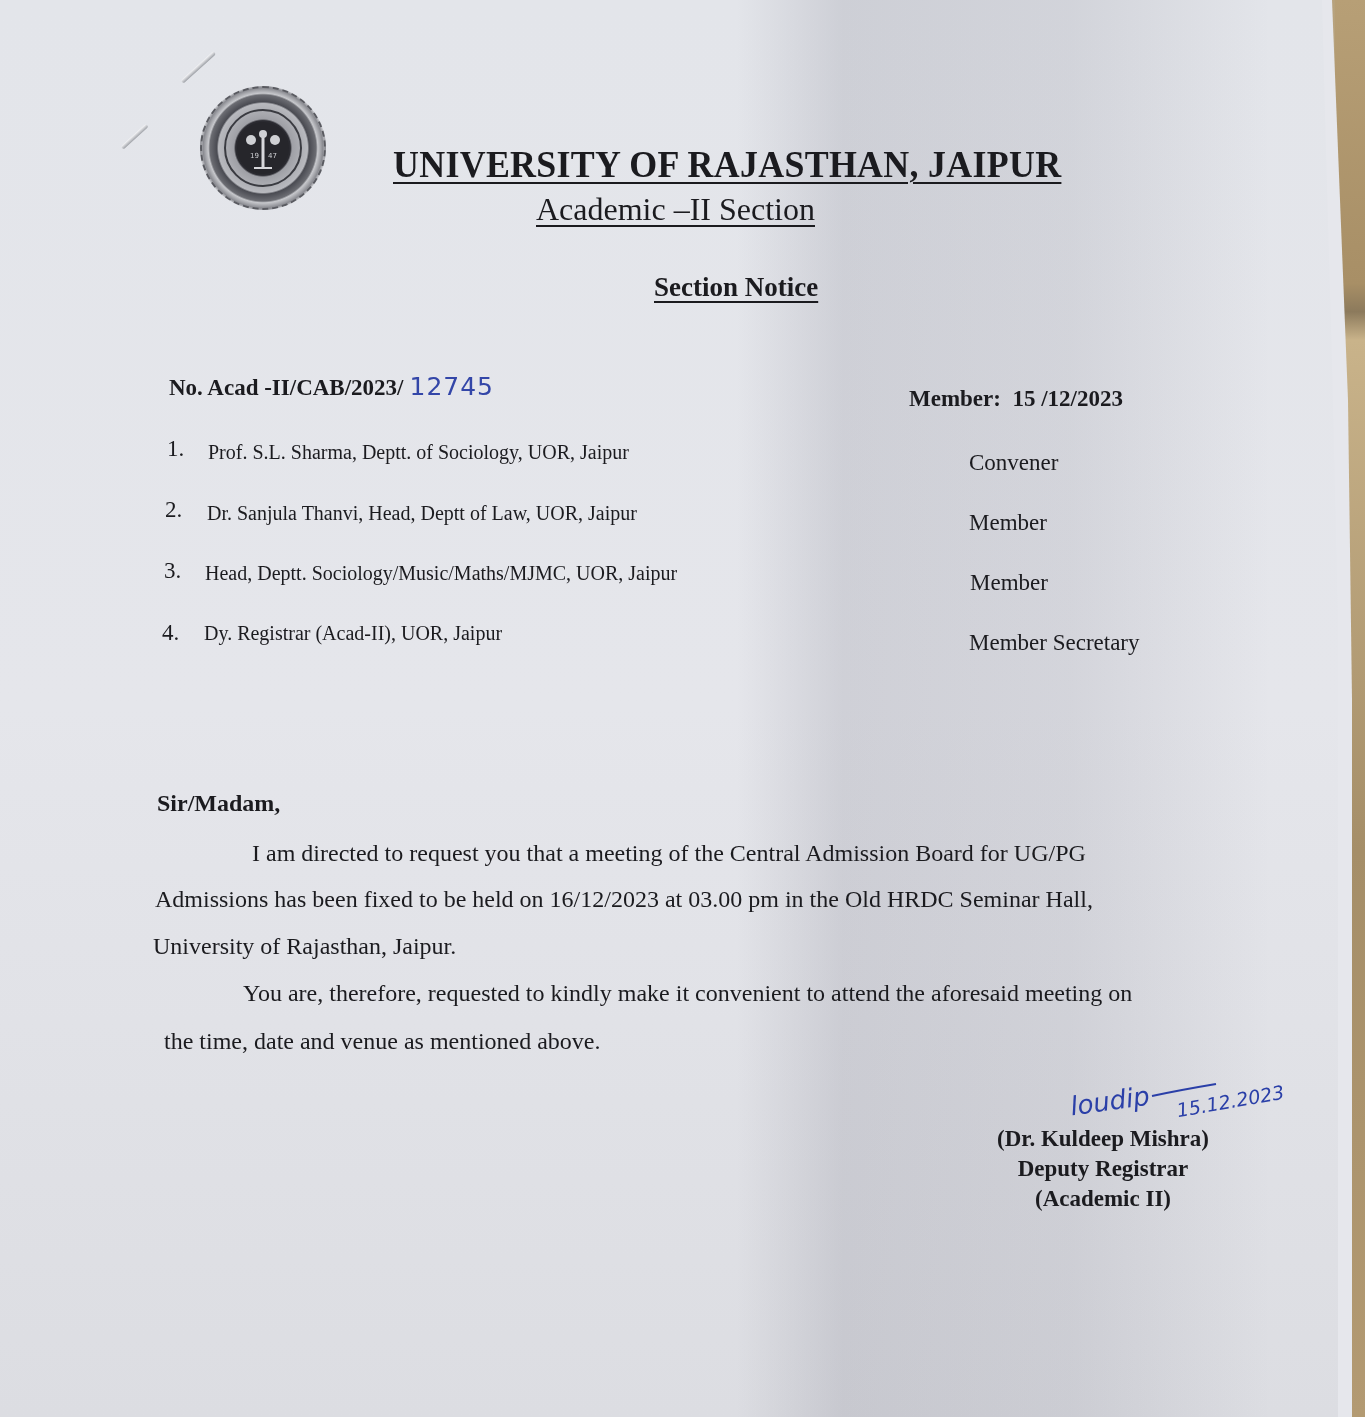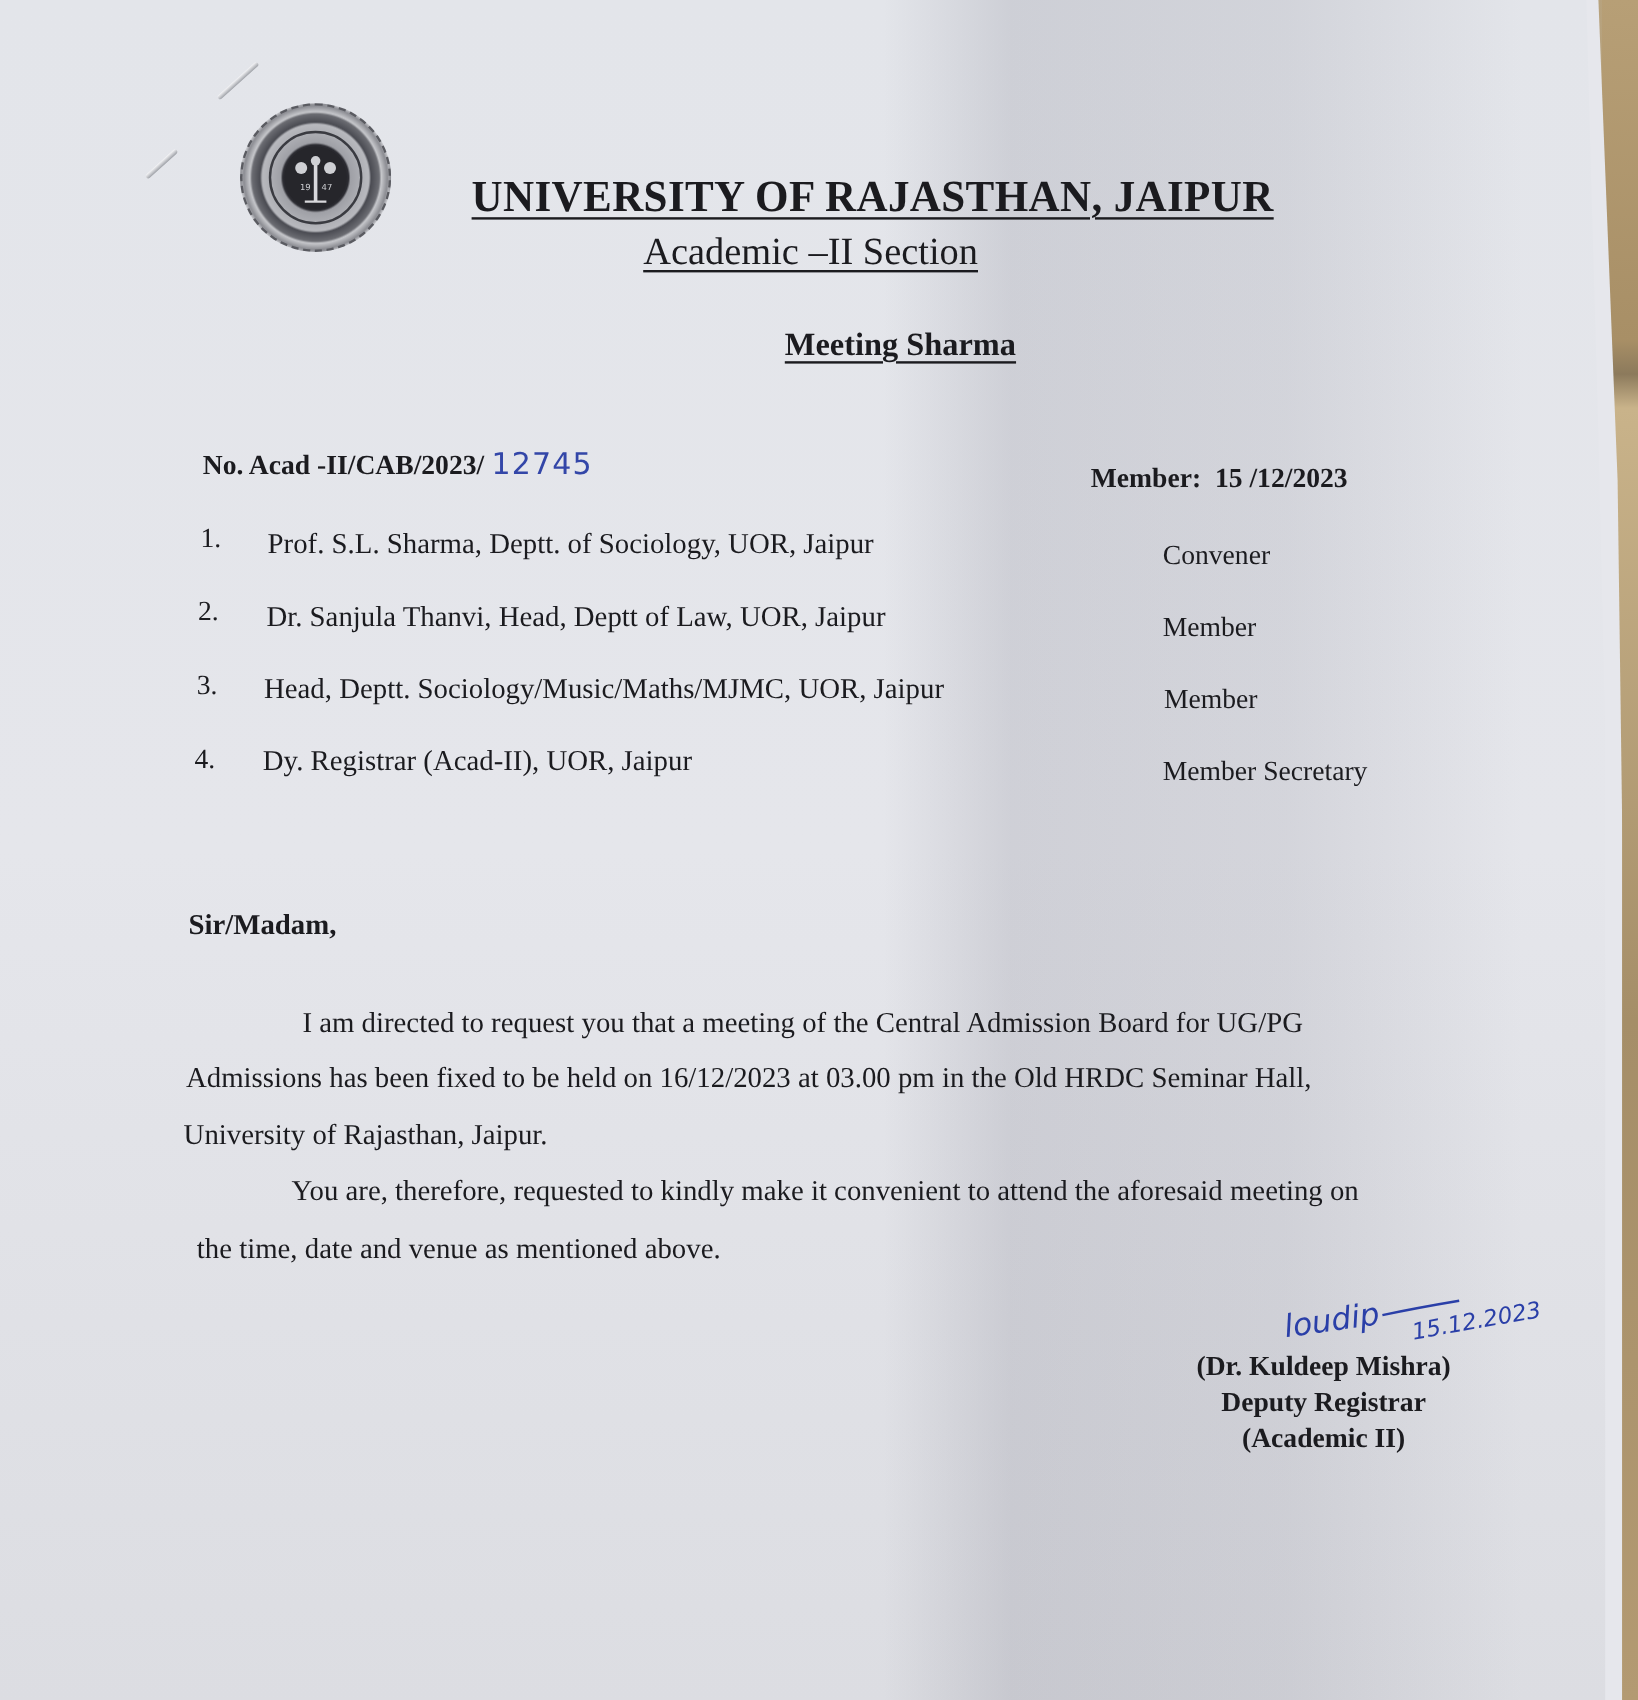--- a/index.html
+++ b/index.html
@@ -52,24 +52,24 @@
     }
     .notice-head {
       left: 654px; top: 272px; font-size: 27px; font-weight: bold;
       text-decoration: underline; text-decoration-thickness: 2px; text-underline-offset: 5px;
     }
     .ref { left: 169px; top: 372px; font-size: 23px; font-weight: bold; }
     .ref .hand { font-family: "DejaVu Sans", sans-serif; font-weight: normal; color: #3346a8; font-size: 25px; margin-left: 6px; letter-spacing: 1px; }
     .dated { left: 909px; top: 386px; font-size: 23px; font-weight: bold; }
 
     .member-num { font-size: 23px; }
-    .member-text { font-size: 24px; margin-left: 15px; }
+    .member-text { font-size: 20px; }
     .member-role { font-size: 23px; }
 
-    .salutation { left: 157px; top: 758px; font-size: 24px; font-weight: bold; }
+    .salutation { left: 157px; top: 790px; font-size: 24px; font-weight: bold; }
     .para { font-size: 24px; }
     .para b { font-weight: normal; }
 
     .hand-sign { font-family: "DejaVu Sans", sans-serif; color: #2a3fa8; font-style: italic; }
     .sig-block { left: 968px; top: 1124px; width: 270px; text-align: center; font-size: 23px; font-weight: bold; line-height: 30px; }
   </style>
 </head>
 <body>
 
 <div class="desk-strip"></div>
@@ -89,21 +89,21 @@
       <circle cx="49" cy="52" r="5" fill="#cfd0d4"></circle>
       <circle cx="61" cy="46" r="4" fill="#cfd0d4"></circle>
       <circle cx="73" cy="52" r="5" fill="#cfd0d4"></circle>
       <text x="48" y="70" font-size="7" fill="#cfd0d4" font-family="DejaVu Sans, sans-serif">19</text>
       <text x="66" y="70" font-size="7" fill="#cfd0d4" font-family="DejaVu Sans, sans-serif">47</text>
     </svg>
   </div>
 
   <div class="abs title">UNIVERSITY OF RAJASTHAN, JAIPUR</div>
   <div class="abs section">Academic –II  Section</div>
-  <div class="abs notice-head">Meeting Sharma</div>
+  <div class="abs notice-head">Section Notice</div>
 
   <div class="abs ref">
     <span>No. Acad -II/CAB/2023/</span><span class="hand">12745</span>
   </div>
   <div class="abs dated">
     <span>Member:</span>&nbsp;
     <span>15 /12/2023</span>
   </div>
 
   <div class="abs member-num" style="left:167px;top:436px;">1.</div>

